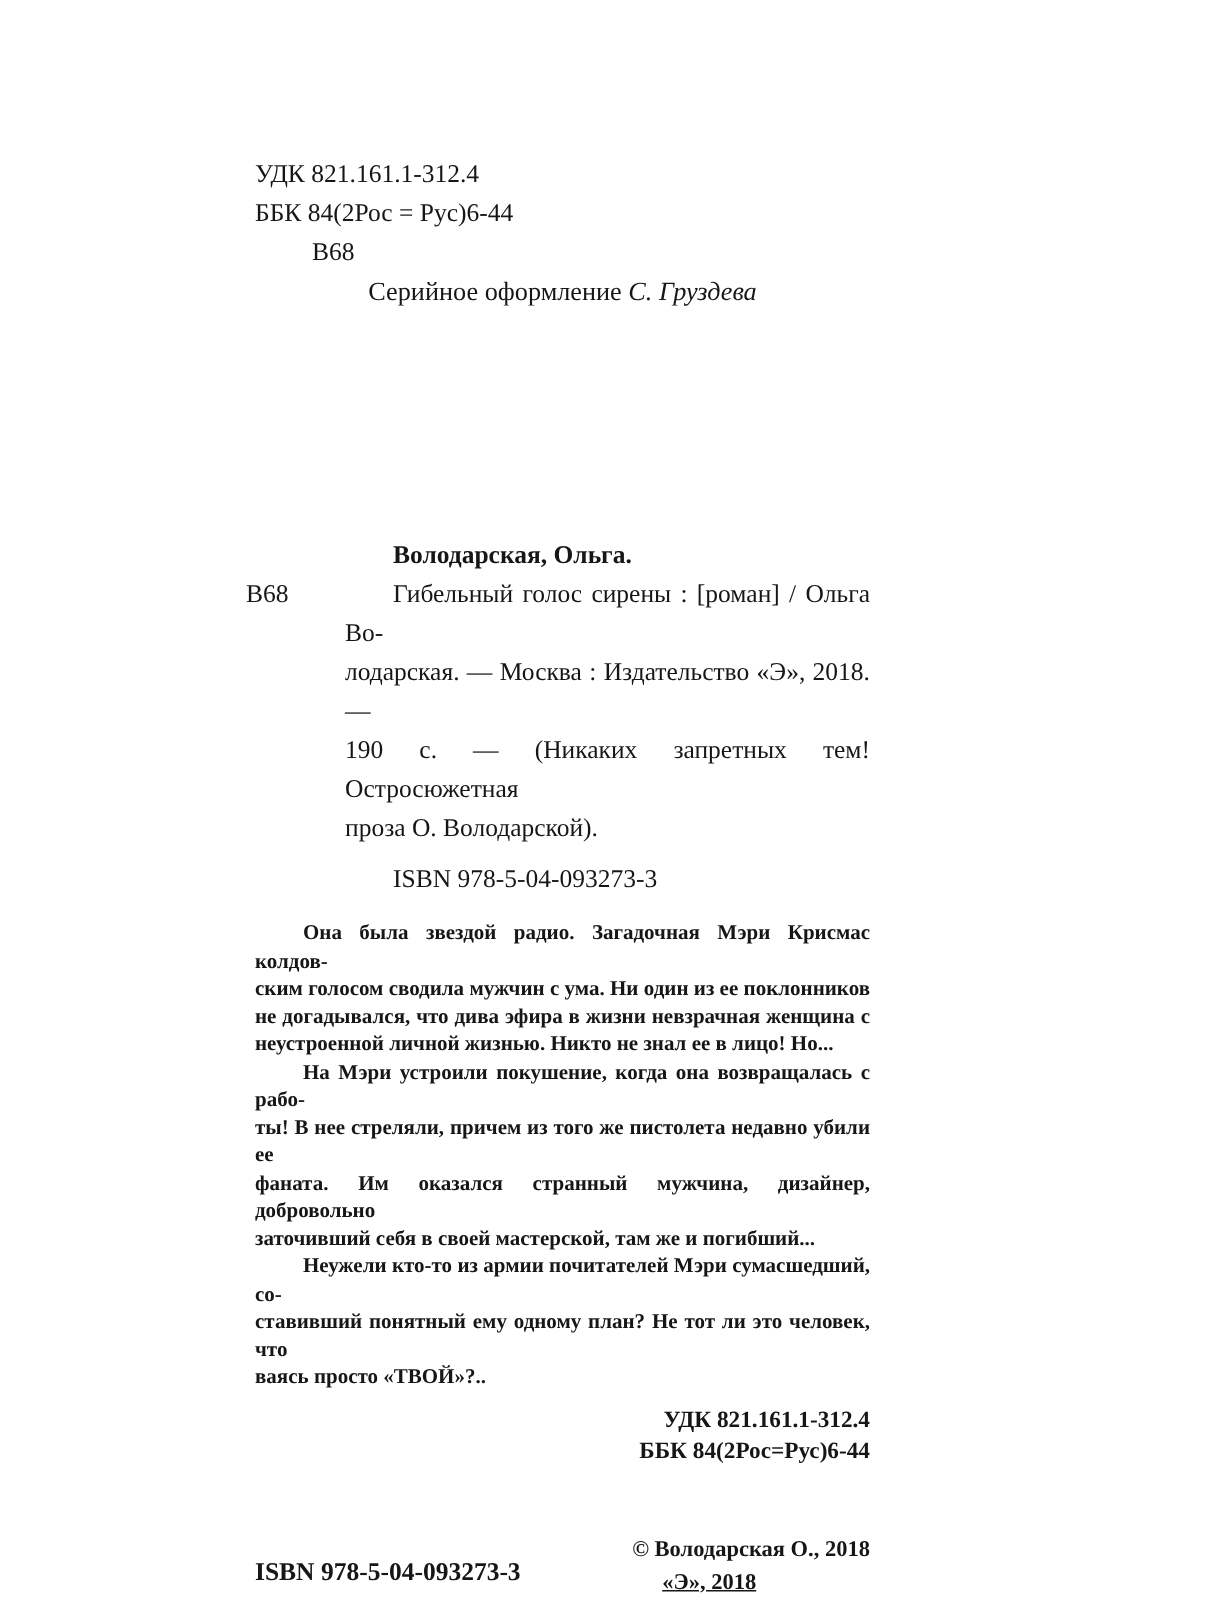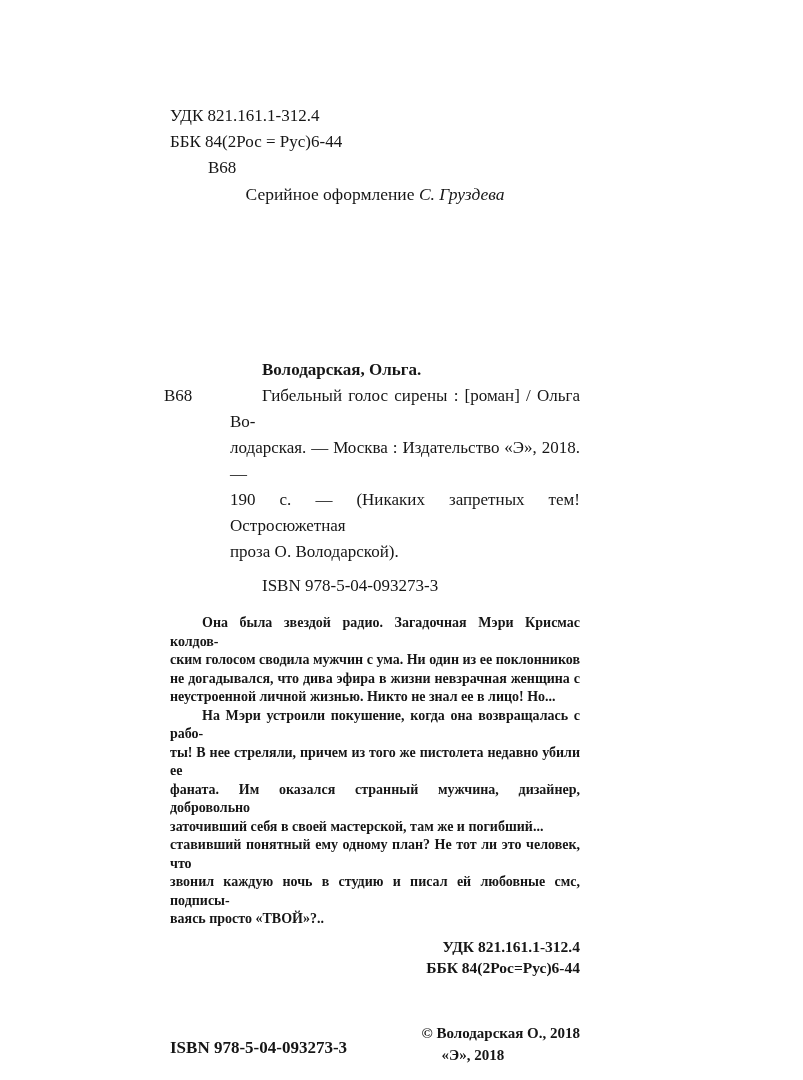--- a/index.html
+++ b/index.html
@@ -66,21 +66,21 @@
     font-weight: bold;
     font-size: 17px;
     margin-bottom: 5px;
   }
   .copyright {
     font-weight: bold;
     font-size: 15px;
     line-height: 22px;
     text-align: left;
   }
-  .copyright .indent2 { padding-left: 20px; }
+  .copyright .indent2 { padding-left: 20px; text-decoration: underline; }
 </style>
 </head>
 <body>
 
 <div class="page">
 
   <div class="header-block">
     <div>УДК 821.161.1-312.4</div>
     <div>ББК 84(2Рос = Рус)6-44</div>
     <div class="header-code">В68</div>
@@ -105,22 +105,22 @@
     <div class="ind j">Она была звездой радио. Загадочная Мэри Крисмас колдов-</div>
     <div class="j">ским голосом сводила мужчин с ума. Ни один из ее поклонников</div>
     <div class="j">не догадывался, что дива эфира в жизни невзрачная женщина с</div>
     <div>неустроенной личной жизнью. Никто не знал ее в лицо! Но...</div>
 
     <div class="ind j">На Мэри устроили покушение, когда она возвращалась с рабо-</div>
     <div class="j">ты! В нее стреляли, причем из того же пистолета недавно убили ее</div>
     <div class="j">фаната. Им оказался странный мужчина, дизайнер, добровольно</div>
     <div>заточивший себя в своей мастерской, там же и погибший...</div>
 
+    <div class="ind j">Неужели кто-то из армии почитателей Мэри сумасшедший, со-</div>
     <div class="j">ставивший понятный ему одному план? Не тот ли это человек, что</div>
-    <div class="j">звонил каждую ночь в студию и писал ей любовные смс, подписы-</div>
     <div>ваясь просто «ТВОЙ»?..</div>
   </div>
 
   <div class="class-block">
     <div>УДК 821.161.1-312.4</div>
     <div>ББК 84(2Рос=Рус)6-44</div>
   </div>
 
   <div class="footer">
     <div class="isbn-bottom">ISBN 978-5-04-093273-3</div>

